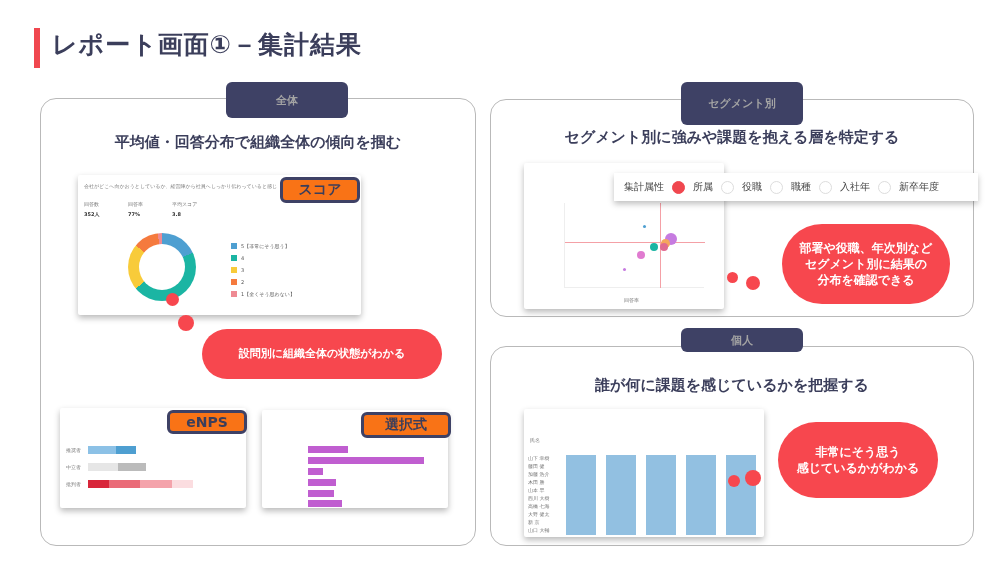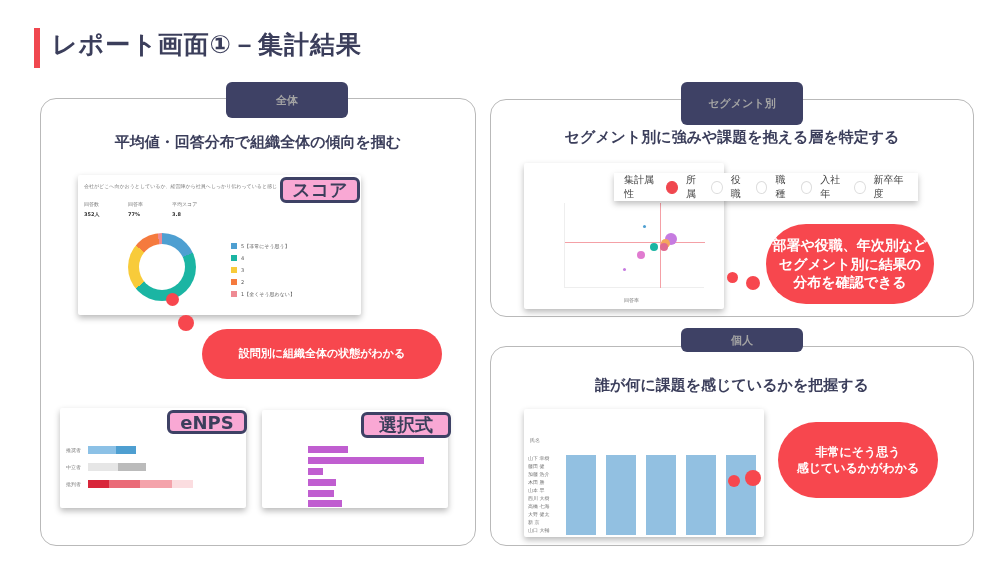--- a/index.html
+++ b/index.html
@@ -3,21 +3,21 @@
 <meta charset="utf-8">
 <style>
 *{box-sizing:border-box;margin:0;padding:0}
 body{width:1000px;height:562px;background:#fff;font-family:"DejaVu Sans","Liberation Sans",sans-serif;color:#3a3d5c;position:relative;overflow:hidden}
 .title-bar{position:absolute;left:34px;top:28px;width:6px;height:40px;background:#f0474f}
 .page-title{position:absolute;left:52px;top:28px;font-size:25px;font-weight:bold;color:#3b3e5b;letter-spacing:1px}
 .panel{position:absolute;border:1.5px solid #b9b9b9;border-radius:16px;background:#fff}
 .tag{position:absolute;background:#3e4165;color:#a3a3a3;font-size:11px;font-weight:bold;border-radius:6px;display:flex;align-items:center;justify-content:center}
 .subtitle{position:absolute;font-size:15px;font-weight:bold;color:#3b3e5b;text-align:center}
 .card{position:absolute;background:#fff;box-shadow:0 3px 6px rgba(0,0,0,.28);border-radius:2px;overflow:hidden}
-.label-box{position:absolute;background:#f9a8d4;border:3px solid #3e4165;border-radius:6px;font-weight:bold;font-size:18px;color:#3b3e5b;display:flex;align-items:center;justify-content:center}
+.label-box{position:absolute;background:#f97316;border:3px solid #3e4165;border-radius:6px;font-weight:bold;font-size:14px;color:#3b3e5b;display:flex;align-items:center;justify-content:center}
 .bubble{position:absolute;background:#f7474e;color:#fff;font-weight:bold;text-align:center;display:flex;align-items:center;justify-content:center;line-height:1.35}
 .dot{position:absolute;background:#f7474e;border-radius:50%}
 .tiny{font-size:5px;color:#777;position:absolute;white-space:nowrap}
 .legend-row{display:flex;align-items:center;gap:4px;font-size:5px;color:#555;margin-bottom:6px}
 .legend-sw{width:6px;height:6px}
 .seg-bar{position:absolute;display:flex;align-items:center;gap:8px;background:#fff;box-shadow:0 3px 6px rgba(0,0,0,.25);padding:0 10px;font-size:10px;color:#444}
 .radio{width:13px;height:13px;border-radius:50%;border:1px solid #ddd;background:#fff;display:inline-block}
 .radio.on{background:#f0474f;border-color:#f0474f}
 </style>
 </head>
@@ -102,36 +102,36 @@
     <div style="position:absolute;left:100px;top:30px;width:12px;height:12px;border-radius:50%;background:#c67be0"></div>
     <div style="position:absolute;left:96px;top:36px;width:9px;height:9px;border-radius:50%;background:#f5a55c"></div>
     <div style="position:absolute;left:85px;top:40px;width:8px;height:8px;border-radius:50%;background:#1bb5a3"></div>
     <div style="position:absolute;left:72px;top:48px;width:8px;height:8px;border-radius:50%;background:#e07bd0"></div>
     <div style="position:absolute;left:95px;top:40px;width:8px;height:8px;border-radius:50%;background:#e06a90"></div>
     <div style="position:absolute;left:58px;top:65px;width:3px;height:3px;border-radius:50%;background:#c67be0"></div>
     <div style="position:absolute;left:78px;top:22px;width:3px;height:3px;border-radius:50%;background:#4e9fd1"></div>
   </div>
   <div class="tiny" style="left:100px;top:134px">回答率</div>
 </div>
-<div class="seg-bar" style="left:614px;top:173px;width:304px;height:28px">
+<div class="seg-bar" style="left:614px;top:173px;width:364px;height:28px">
   <span>集計属性</span>
   <span class="radio on"></span>
     <span>所属</span>
   <span class="radio"></span>
     <span>役職</span>
   <span class="radio"></span>
     <span>職種</span>
   <span class="radio"></span>
     <span>入社年</span>
   <span class="radio"></span>
     <span>新卒年度</span>
 </div>
 <div class="dot" style="left:727px;top:272px;width:11px;height:11px"></div>
 <div class="dot" style="left:746px;top:276px;width:14px;height:14px"></div>
-<div class="bubble" style="left:766px;top:224px;width:168px;height:80px;border-radius:40px;font-size:14px;white-space:pre-line">部署や役職、年次別など
+<div class="bubble" style="left:782px;top:224px;width:168px;height:80px;border-radius:40px;font-size:12px;white-space:pre-line">部署や役職、年次別など
 セグメント別に結果の
 分布を確認できる</div>
 
 <div class="panel" style="left:490px;top:346px;width:484px;height:200px"></div>
 <div class="tag" style="left:681px;top:328px;width:122px;height:24px">個人</div>
 <div class="subtitle" style="left:490px;top:376px;width:484px">誰が何に課題を感じているかを把握する</div>
 
 <div class="card" style="left:524px;top:409px;width:240px;height:128px">
   <div class="tiny" style="left:6px;top:28px">氏名</div>
   <div style="position:absolute;left:4px;top:46px;width:36px">

